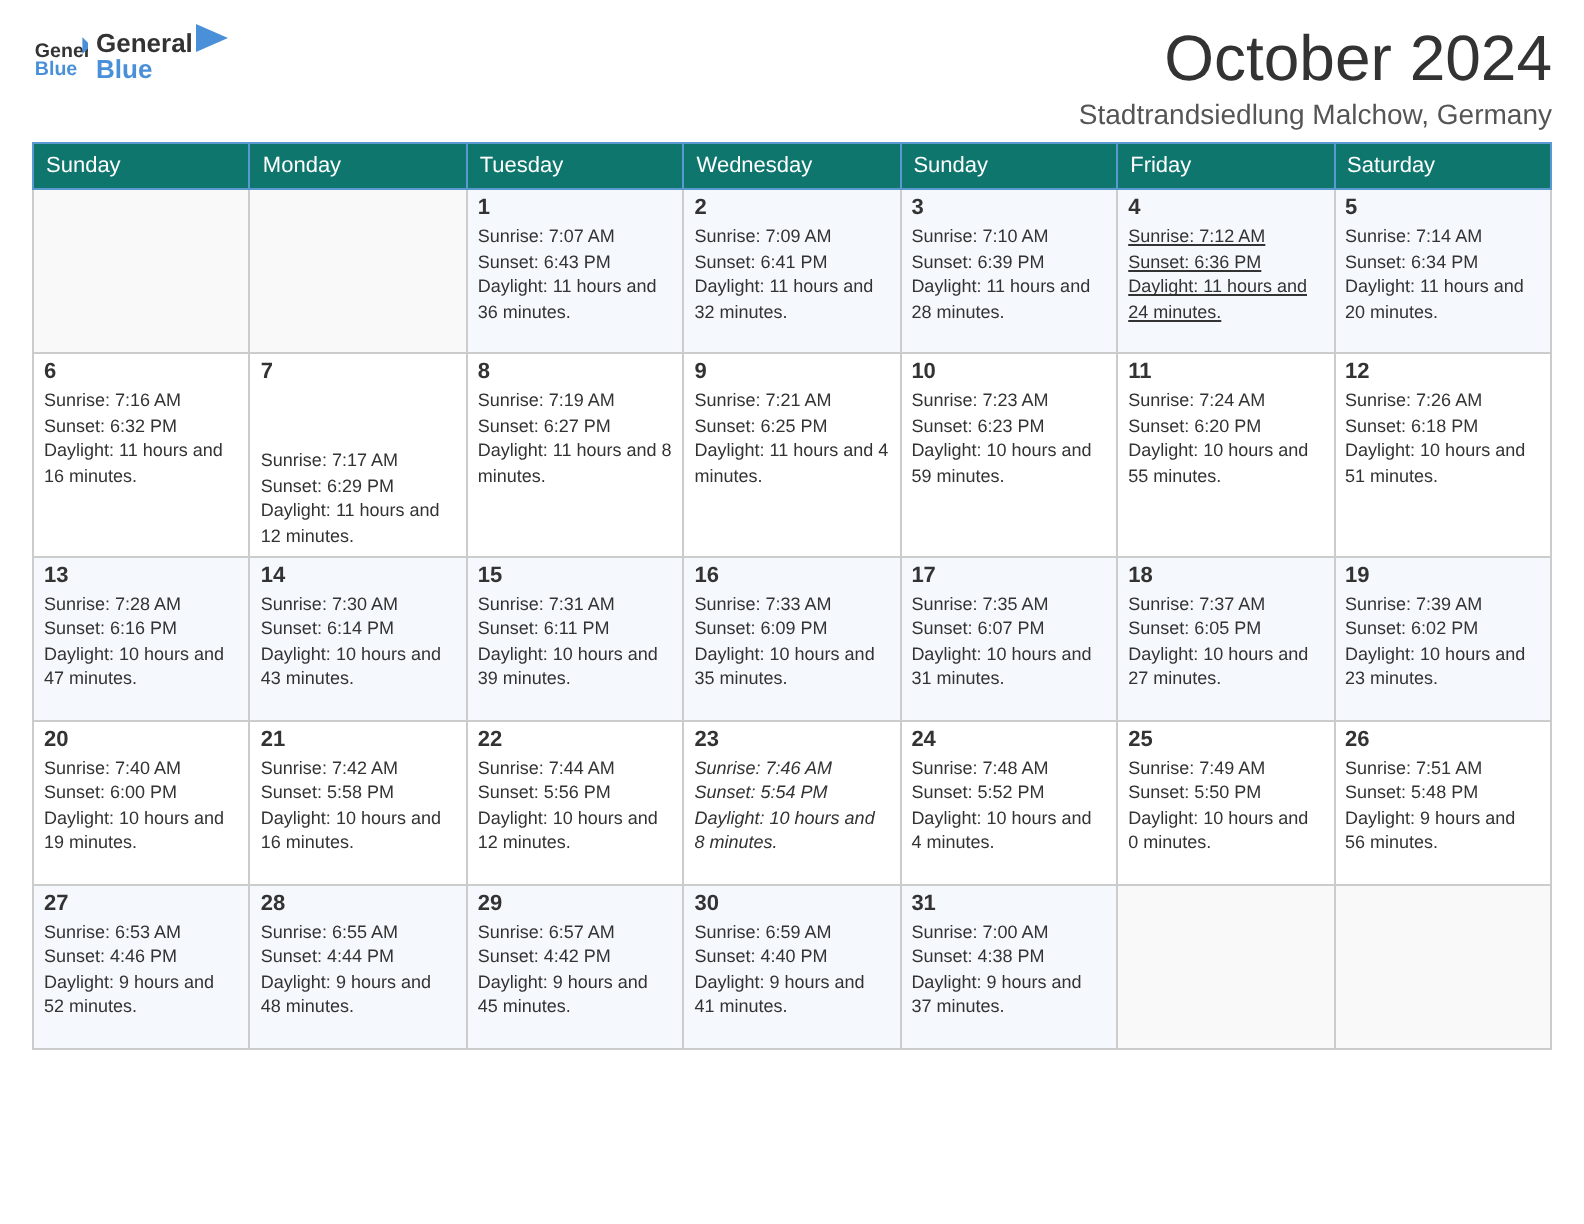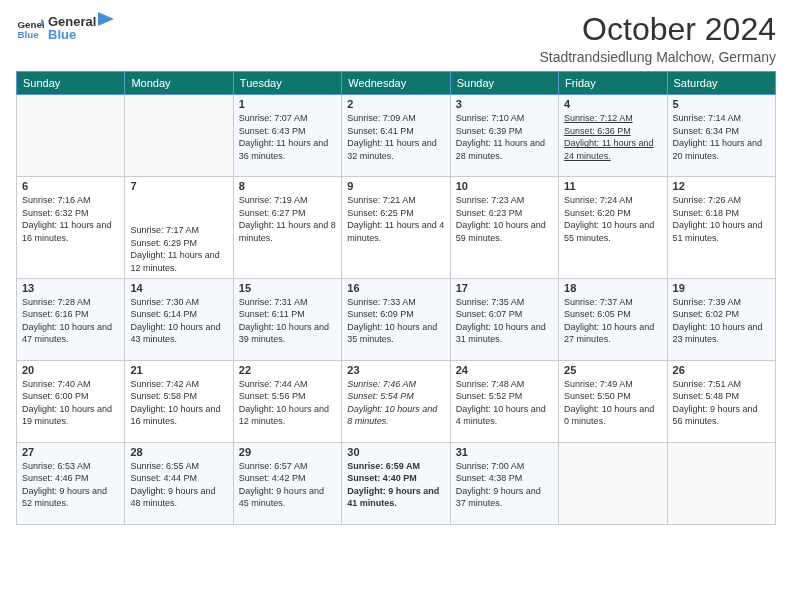--- a/index.html
+++ b/index.html
@@ -302,21 +302,21 @@
 Daylight: 9 hours and 48 minutes.</div>
           </td>
           <td>
             <span class="day-number">29</span>
             <div class="day-info" style="white-space: pre-line;">Sunrise: 6:57 AM
 Sunset: 4:42 PM
 Daylight: 9 hours and 45 minutes.</div>
           </td>
           <td>
             <span class="day-number">30</span>
-            <div class="day-info" style="white-space: pre-line; font-weight: bold;">Sunrise: 6:59 AM
+            <div class="day-info" style="white-space: pre-line;">Sunrise: 6:59 AM
 Sunset: 4:40 PM
 Daylight: 9 hours and 41 minutes.</div>
           </td>
           <td>
             <span class="day-number">31</span>
             <div class="day-info" style="white-space: pre-line;">Sunrise: 7:00 AM
 Sunset: 4:38 PM
 Daylight: 9 hours and 37 minutes.</div>
           </td>
           <td class="empty-cell"></td>

